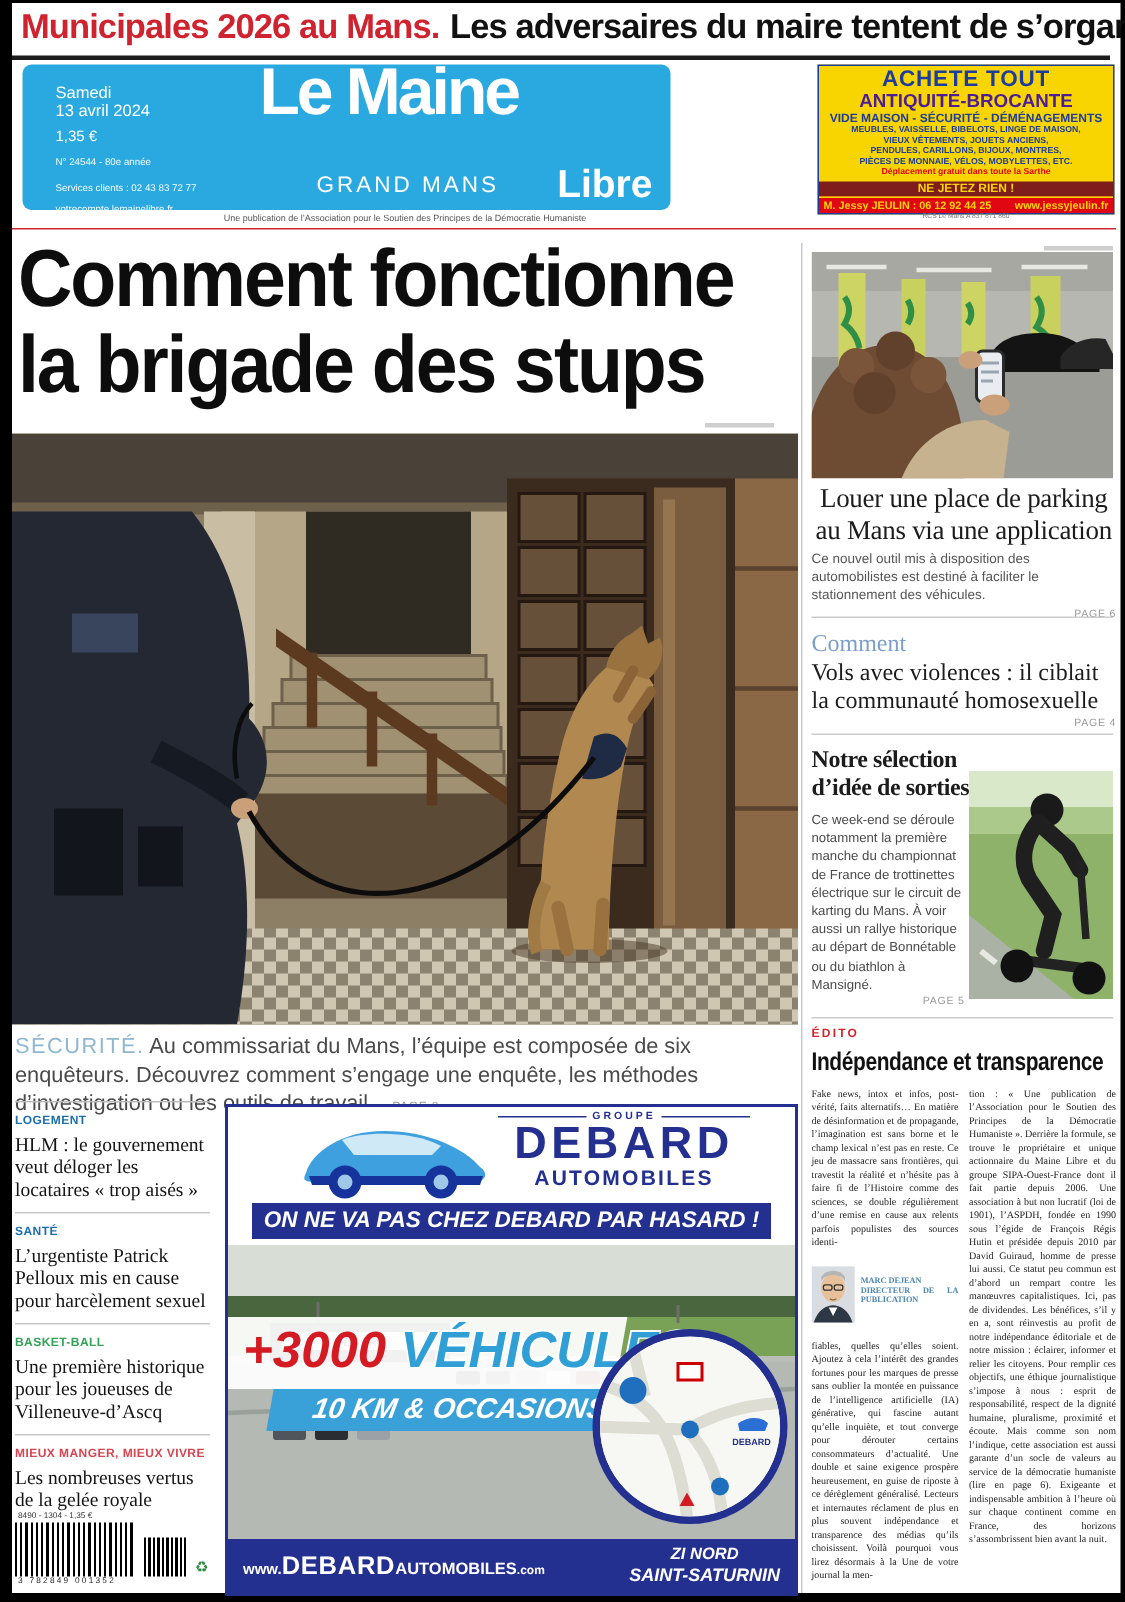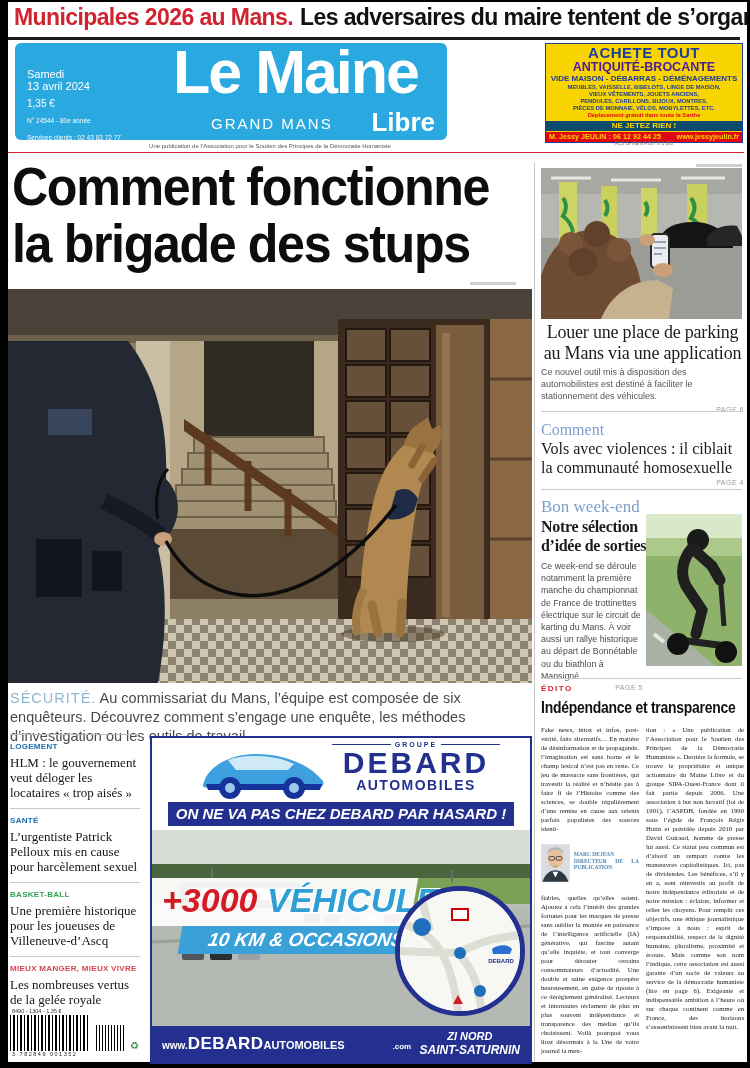--- a/index.html
+++ b/index.html
@@ -9,41 +9,41 @@
   .abs { position:absolute; }
 
   
   #top-banner { left:6px; top:2px; width:726px; height:32px; display:flex; align-items:baseline; white-space:nowrap; letter-spacing:-0.6px; }
   #top-banner .kicker { color:#cf2330; font-weight:bold; font-size:23px; }
   #top-banner .head { color:#111; font-weight:bold; font-size:23px; margin-left:7px; }
   #banner-rule { left:0; top:35px; width:732px; height:2.5px; background:#1c1c1c; }
 
   
   #masthead-box { left:7px; top:41px; width:432px; height:97px; background:#2aa9e0; border-radius:6px; color:#fff; }
-  .mh-left { position:absolute; left:12px; top:13px; line-height:12px;margin-top:12px; }
+  .mh-left { position:absolute; left:22px; top:13px; line-height:12px; }
   .mh-day { font-size:11px; }
   .mh-date { font-size:11px; }
   .mh-price { font-size:10px; margin-top:6px; }
   .mh-issue { font-size:6.5px; margin-top:5px; opacity:.95; }
   .mh-serv { font-size:6.5px; margin-top:5px; opacity:.95; }
   .mh-web { font-size:6.5px; margin-top:2px; opacity:.95; }
-  .mh-title { position:absolute; left:158px; top:-6px; font-size:61px; font-weight:bold; letter-spacing:-2px; }
+  .mh-title { position:absolute; left:158px; top:-6px; font-size:44px; font-weight:bold; letter-spacing:-2px; }
   .mh-edition { position:absolute; left:196px; top:72px; font-size:15px; letter-spacing:2px; }
   .mh-libre { position:absolute; right:12px; bottom:2px; font-size:26px; font-weight:bold; }
   #publication-line { left:0; top:141px; width:524px; text-align:center; font-size:6px; color:#555; }
   #red-rule { left:0; top:150px; width:736px; height:1px; background:#cf2330; }
 
   
   #brocante-ad { left:537px; top:41px; width:198px; background:#f8d500; border:1.5px solid #1c3c9e; text-align:center; }
   .br1 { color:#1c3c9e; font-weight:bold; font-size:15px; line-height:16px; padding-top:1px; letter-spacing:.5px; }
   .br2 { color:#4c1d95; font-weight:bold; font-size:12.5px; line-height:13px; }
   .br3 { color:#1c3c9e; font-weight:bold; font-size:8px; line-height:10px; }
   .brs { color:#1c3c9e; font-weight:bold; font-size:5.8px; line-height:7px; }
   .br8 { color:#e00713; font-weight:bold; font-size:5.8px; line-height:7px; }
-  .br9 { background:#0c4a6e; color:#f8d500; font-weight:bold; font-size:8px; line-height:10px; margin-top:2px; }
+  .br9 { background:#7f1d1d; color:#f8d500; font-weight:bold; font-size:8px; line-height:10px; margin-top:2px; }
   .br10 { background:#e00713; color:#f8d500; font-weight:bold; font-size:7.2px; line-height:10px; display:flex; justify-content:space-between; padding:0 3px; border-top:1px solid #f8d500; }
   #brocante-rcs { left:537px; top:139px; width:198px; text-align:center; font-size:4.5px; color:#777; }
 
   
   #main-headline { left:4px; top:156px; width:540px; transform:scaleX(.93); transform-origin:left top; color:#0d0d0d; font-weight:bold; font-size:54px; line-height:57px; letter-spacing:-1.5px; }
   #main-photo { left:0; top:287px; width:524px; height:394px; overflow:hidden; background:#8d7f66; }
   .credit-strip { height:3px; background:#bbb; opacity:.7; }
   #main-caption { left:2px; top:687px; width:526px; font-size:14.5px; line-height:19px; color:#4a4a4a; }
   #main-caption .kicker { color:#8fb7d2; letter-spacing:1px; }
   #main-caption .pref { font-size:8px; color:#999; margin-left:8px; letter-spacing:.5px; }
@@ -74,21 +74,21 @@
   .da-slogan { position:absolute; left:16px; top:64px; width:346px; height:24px; background:#23308f; color:#fff; font-weight:bold; font-style:italic; font-size:15px; text-align:center; line-height:24px; }
   .da-photo { position:absolute; left:0; top:92px; width:378px; height:198px; }
   .da-offer-white { position:absolute; left:-10px; top:140px; width:272px; height:48px; background:rgba(255,255,255,.93); transform:skewX(-10deg); }
   .da-offer-line { position:absolute; left:10px; top:143px; white-space:nowrap; font-style:italic; font-weight:bold; font-size:34px; }
   .da-count { color:#d41b23; }
   .da-veh { color:#2f9fd6; text-shadow:-1px -1px 0 #fff, 1px -1px 0 #fff, -1px 1px 0 #fff, 1px 1px 0 #fff; }
   .da-offer-blue { position:absolute; left:28px; top:188px; width:252px; height:28px; background:#3aa0d8; transform:skewX(-10deg); color:#fff; font-weight:bold; font-style:italic; font-size:19px; text-align:center; line-height:28px; }
   .da-map { position:absolute; top:148px; right:5px; width:130px; height:130px; border-radius:50%; border:5px solid #23308f; background:#fafaf8; overflow:hidden; }
   .da-bottom { position:absolute; left:0; bottom:0; width:378px; height:36px; background:#23308f; color:#fff; display:flex; align-items:center; justify-content:space-between; padding:0 10px; }
   .da-site { display:flex; align-items:baseline; font-weight:bold; }
-  .da-www { font-size:10px;text-align:center; } .da-site-brand { font-size:17px; letter-spacing:.5px; } .da-site-rest { font-size:11px; } .da-com { font-size:8px;margin-left:48px; }
+  .da-www { font-size:10px;text-align:center; } .da-site-brand { font-size:17px; letter-spacing:.5px; } .da-site-rest { font-size:11px; } .da-com { font-size:8px; }
   .da-loc { text-align:center; font-style:italic; font-weight:bold; }
   .da-loc1 { font-size:11px; line-height:11px; } .da-loc2 { font-size:12px; line-height:16px; }
 
   
   #v-rule { left:526px; top:160px; width:1px; height:900px; background:#c9c9c9; }
   .rc { left:533px; width:203px; }
   #parking-photo { left:533px; top:166px; width:201px; height:151px; overflow:hidden; }
   #parking-head { top:320px; font-family:"Liberation Serif", serif; font-size:18px; line-height:21px; color:#1c1c1c; letter-spacing:-0.2px;text-align:center; }
   #parking-teaser { top:364px; font-size:9px; line-height:12px; color:#555; }
   .pref-r { display:block; text-align:right; font-size:7px; color:#999; letter-spacing:.5px; margin-top:2px; }
@@ -139,21 +139,21 @@
     <div class="mh-title">Le Maine</div>
     <div class="mh-edition">GRAND MANS</div>
     <div class="mh-libre">Libre</div>
   </div>
   <div class="abs" id="publication-line">Une publication de l’Association pour le Soutien des Principes de la Démocratie Humaniste</div>
   <div class="abs" id="red-rule"></div>
 
   <div class="abs" id="brocante-ad">
     <div class="br1">ACHETE TOUT</div>
     <div class="br2">ANTIQUITÉ-BROCANTE</div>
-    <div class="br3">VIDE MAISON - DÉBARRAS - DÉMÉNAGEMENTS</div>
+    <div class="br3">VIDE MAISON - SÉCURITÉ - DÉMÉNAGEMENTS</div>
     <div class="brs">MEUBLES, VAISSELLE, BIBELOTS, LINGE DE MAISON,</div>
     <div class="brs">VIEUX VÊTEMENTS, JOUETS ANCIENS,</div>
     <div class="brs">PENDULES, CARILLONS, BIJOUX, MONTRES,</div>
     <div class="brs">PIÈCES DE MONNAIE, VÉLOS, MOBYLETTES, ETC.</div>
     <div class="br8">Déplacement gratuit dans toute la Sarthe</div>
     <div class="br9">NE JETEZ RIEN !</div>
     <div class="br10">
       <span>M. Jessy JEULIN : 06 12 92 44 25</span>
       <span>www.jessyjeulin.fr</span>
     </div>
@@ -401,21 +401,20 @@
   <div class="abs h-rule" style="top:409px;"></div>
 
   <div class="abs rc" id="justice">
     <div class="sec-label">Comment</div>
     <div class="head">Vols avec violences : il ciblait la communauté homosexuelle</div>
     <span class="pref-r">PAGE 4</span>
   </div>
   <div class="abs h-rule" style="top:487px;"></div>
 
   <div class="abs rc" id="weekend">
-    <div class="sec-label">Bon week-end</div>
     <div class="head">Notre sélection d’idée de sorties</div>
     <div class="body">Ce week-end se déroule notamment la première manche du championnat de France de trottinettes électrique sur le circuit de karting du Mans. À voir aussi un rallye historique au départ de Bonnétable ou du biathlon à Mansigné.</div>
     <span class="pref-r">PAGE 5</span>
   </div>
   <div class="abs" id="weekend-photo">
     <svg width="96" height="152" viewBox="0 0 96 152">
       <rect width="96" height="152" fill="#8fb26a"></rect>
       <rect width="96" height="30" fill="#d8e8c8"></rect>
       <rect y="24" width="96" height="18" fill="#aac98a"></rect>
       <path d="M0,152 L0,96 L70,152 Z" fill="#a9b2a4"></path>

